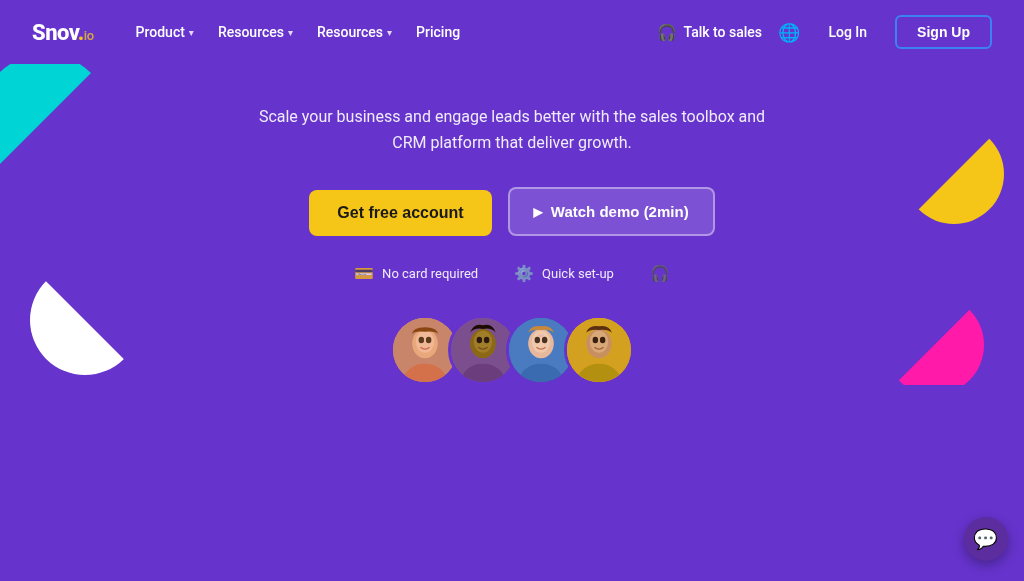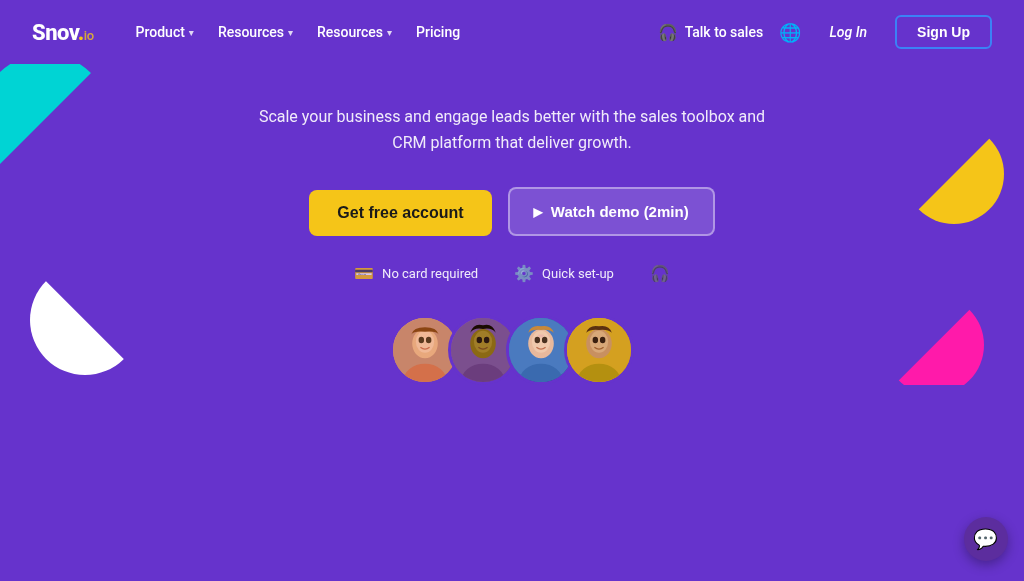--- a/index.html
+++ b/index.html
@@ -74,21 +74,20 @@
       color: #fff;
       font-size: 18px;
       cursor: pointer;
     }
     .login-btn {
       color: #fff;
       font-size: 14px;
       font-weight: 500;
       cursor: pointer;
       padding: 6px 12px;
-      font-style: italic;
     }
     .signup-btn {
       background: transparent;
       border: 2px solid #3b82f6;
       color: #fff;
       font-size: 14px;
       font-weight: 600;
       padding: 7px 20px;
       border-radius: 6px;
       cursor: pointer;

